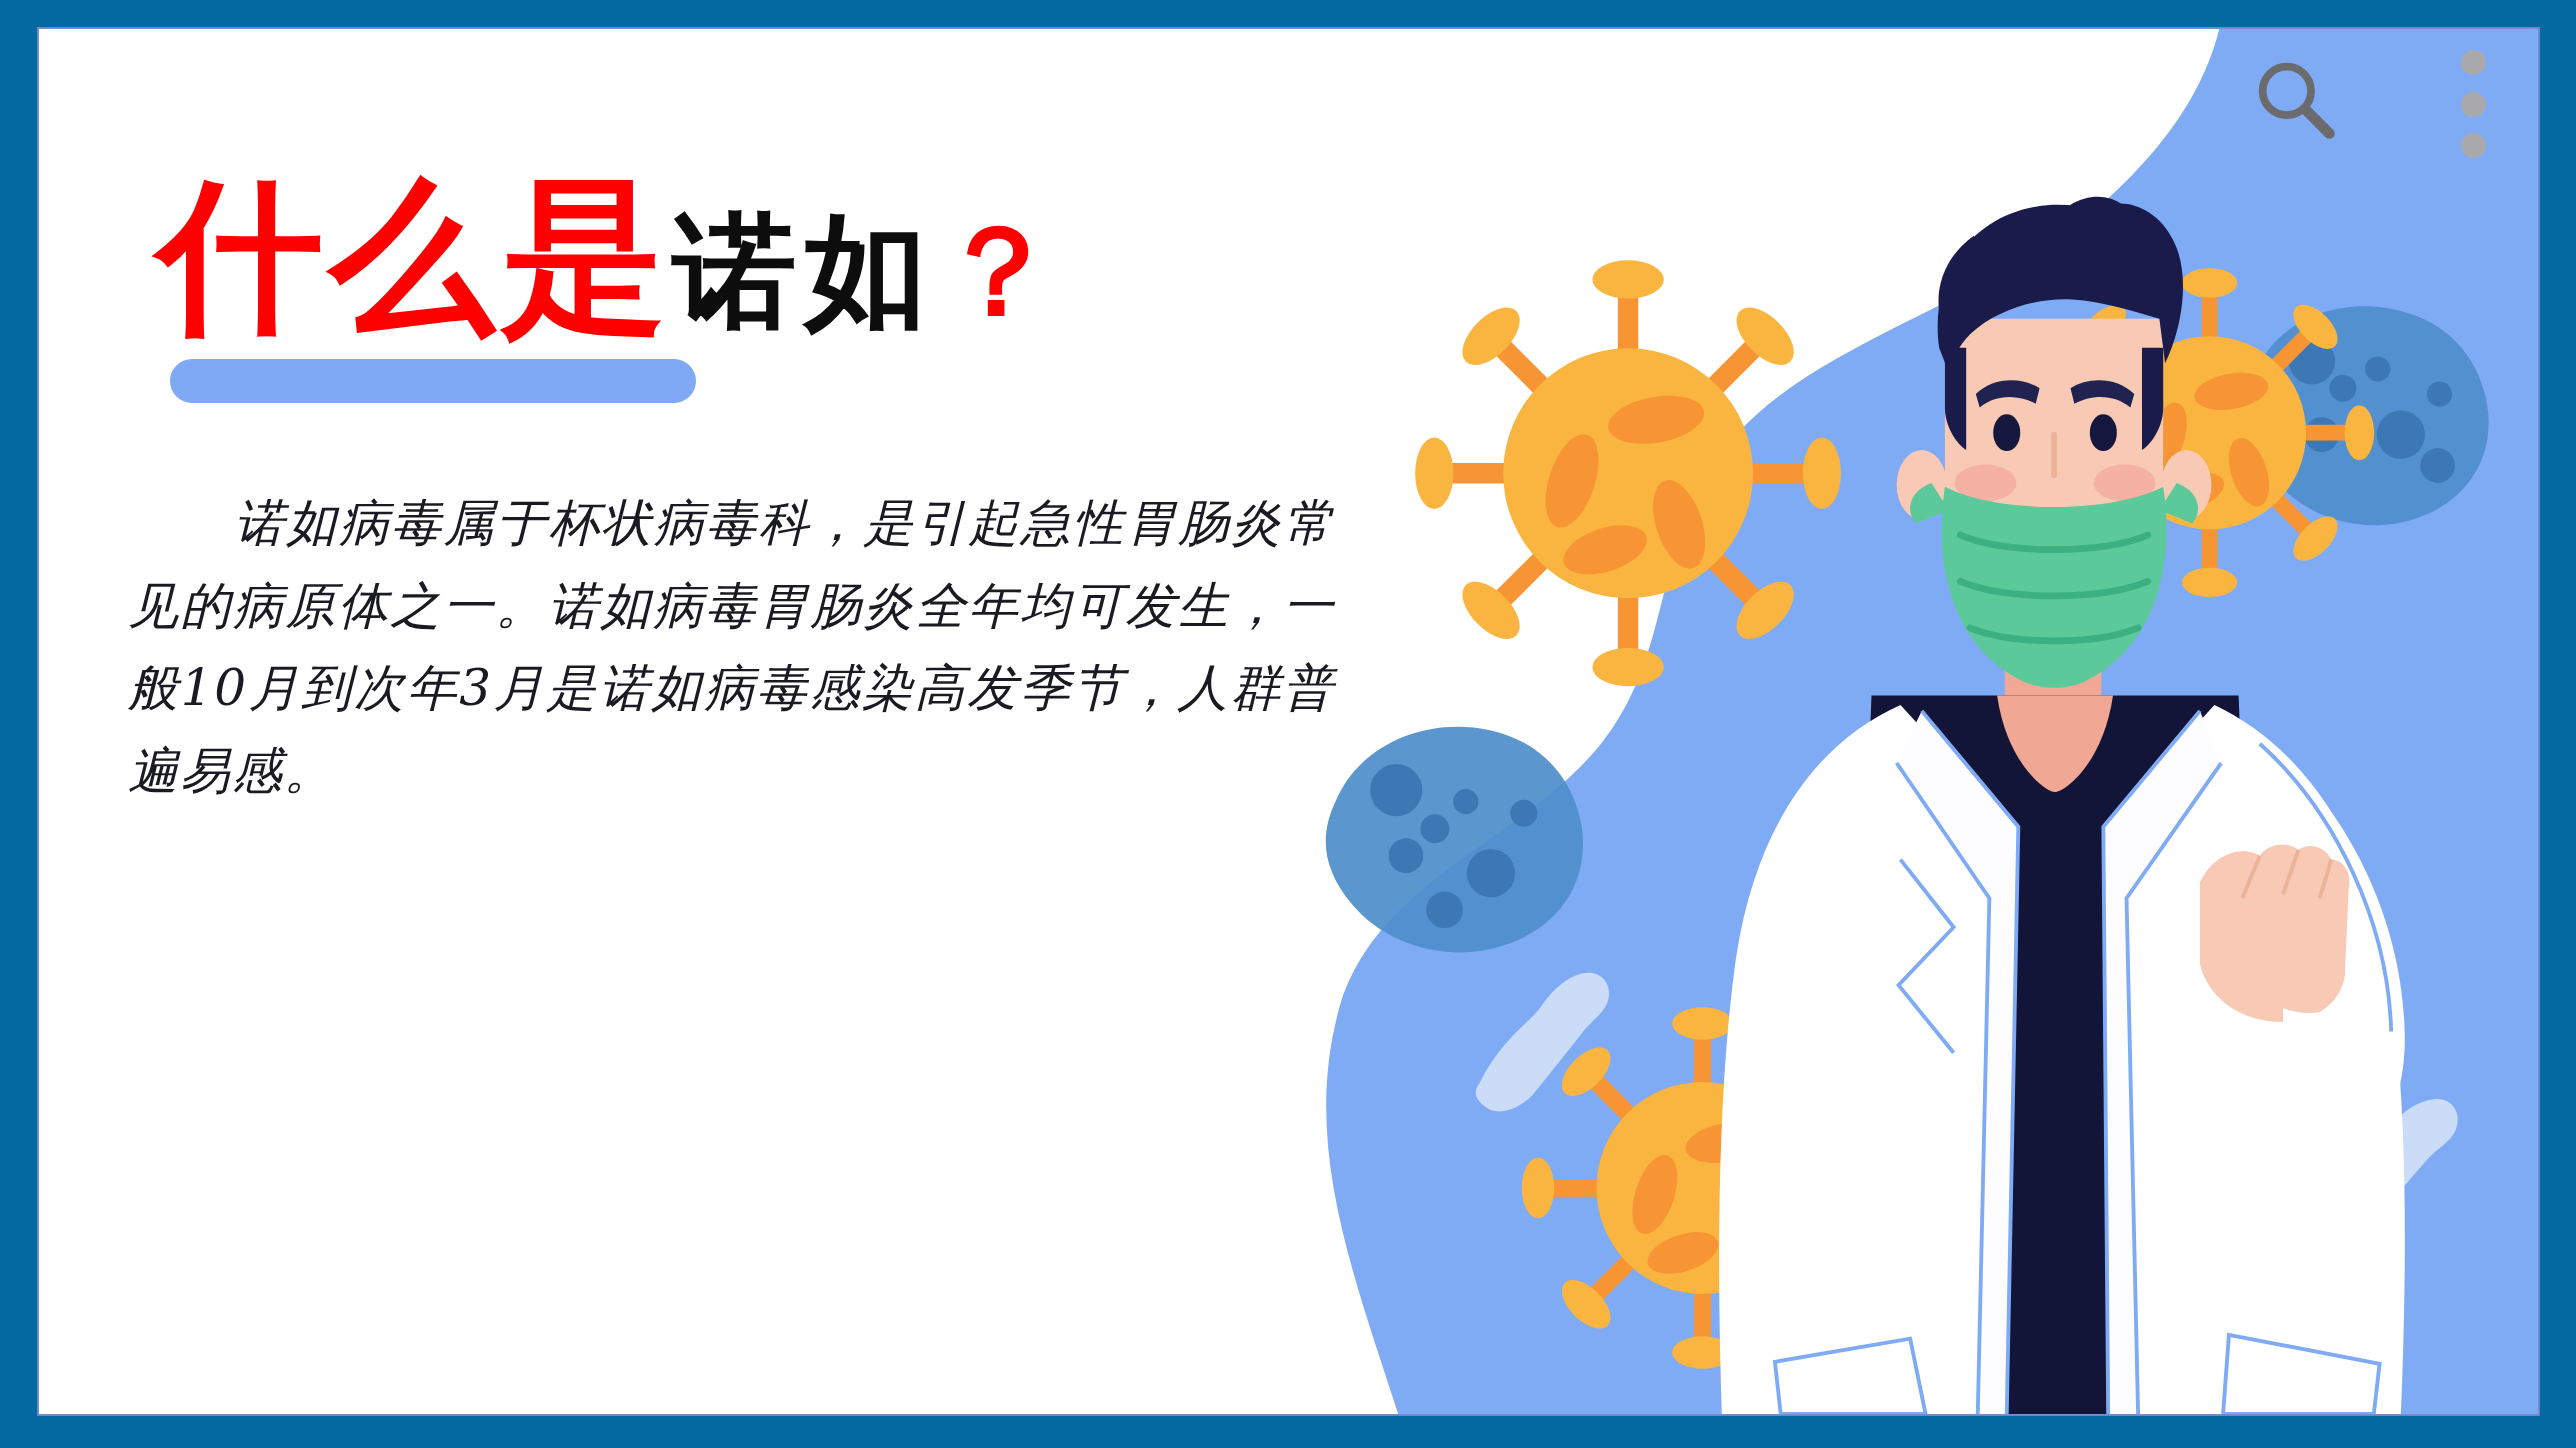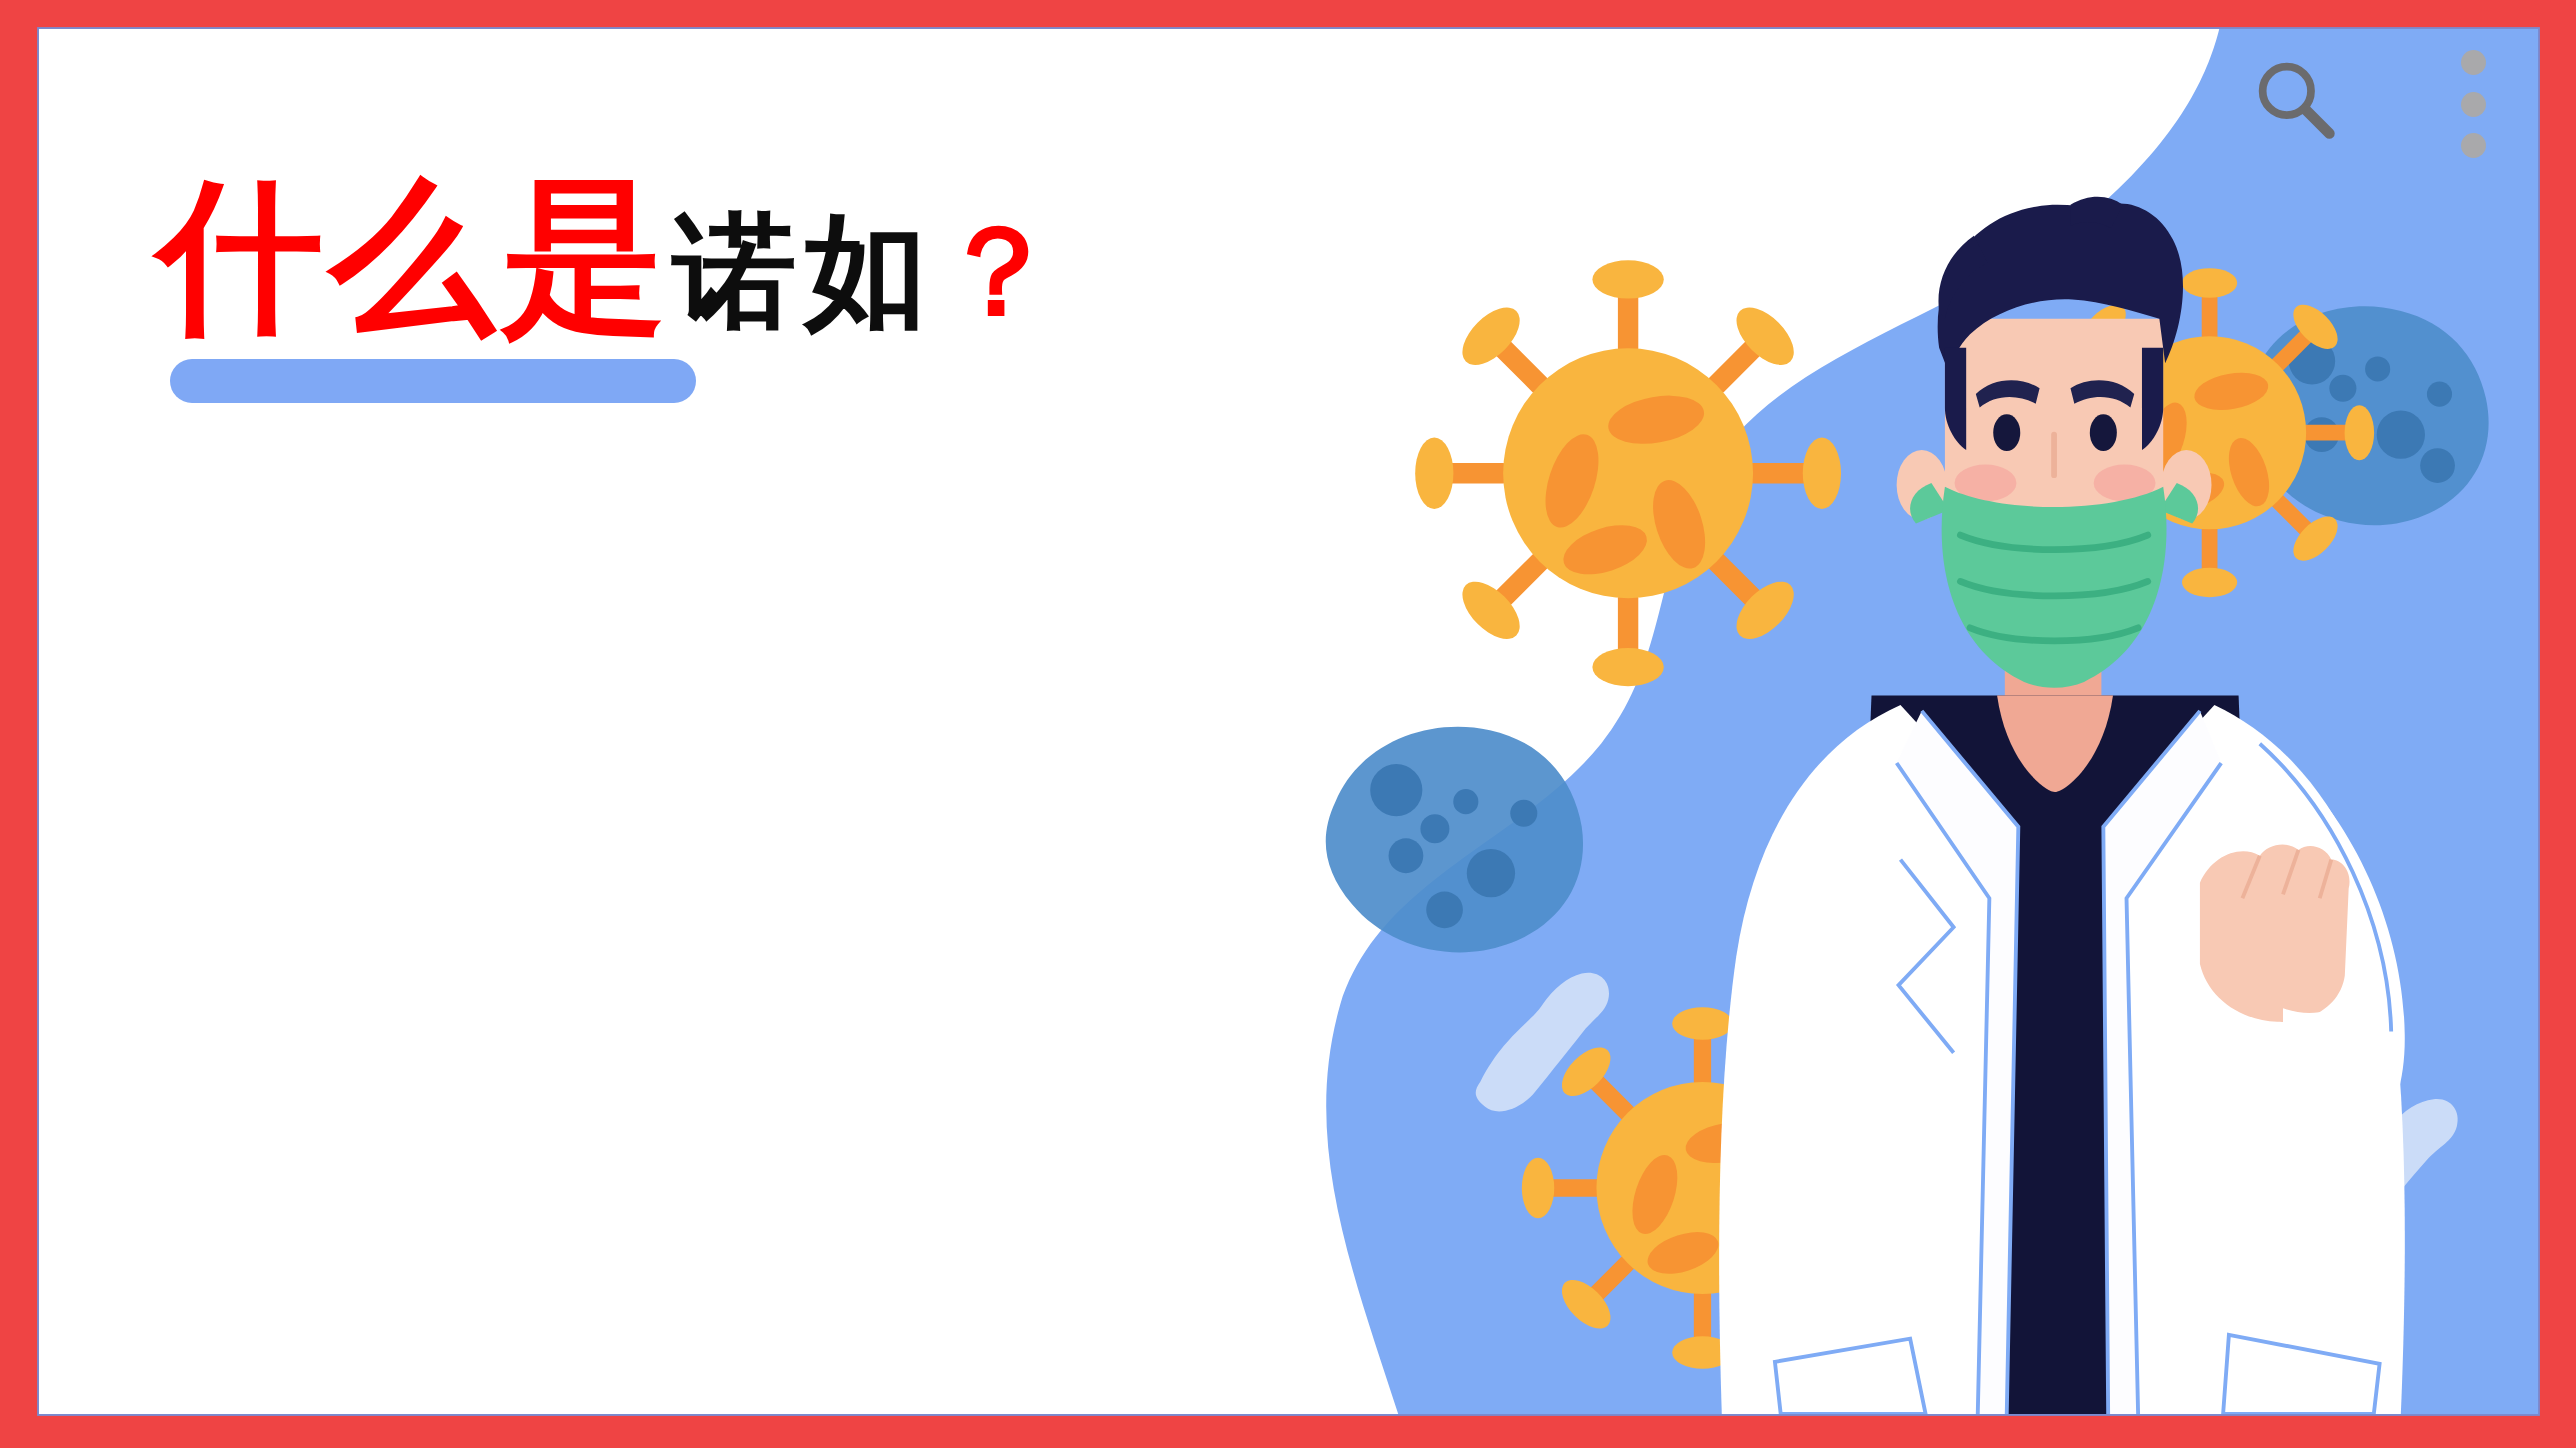--- a/index.html
+++ b/index.html
@@ -9,21 +9,21 @@
   }
   body {
     font-family: "Liberation Sans", sans-serif;
   }
 
   
   #slide {
     position: relative;
     width: 2576px;
     height: 1449px;
-    background: #ef4444;
+    background: #0369a1;
     overflow: hidden;
     text-decoration: underline;
   }
   #slide-inner {
     position: absolute;
     left: 39px;
     top: 29px;
     width: 2499px;
     height: 1385px;
     background: #ffffff;
@@ -405,17 +405,18 @@
         <span class="kebab-dot"></span>
         <span class="kebab-dot"></span>
       </span>
     </div>
 
     <div id="text-col">
       <div id="title-line">
         <span class="t-red-big">什么是</span><span class="t-black">诺如</span><span class="t-red-q">？</span>
       </div>
       <div id="title-underline"></div>
+      <p id="body-text">诺如病毒属于杯状病毒科，是引起急性胃肠炎常见的病原体之一。诺如病毒胃肠炎全年均可发生，一般10月到次年3月是诺如病毒感染高发季节，人群普遍易感。</p>
     </div>
 
   </div>
 </div>
 
 
 </body></html>

